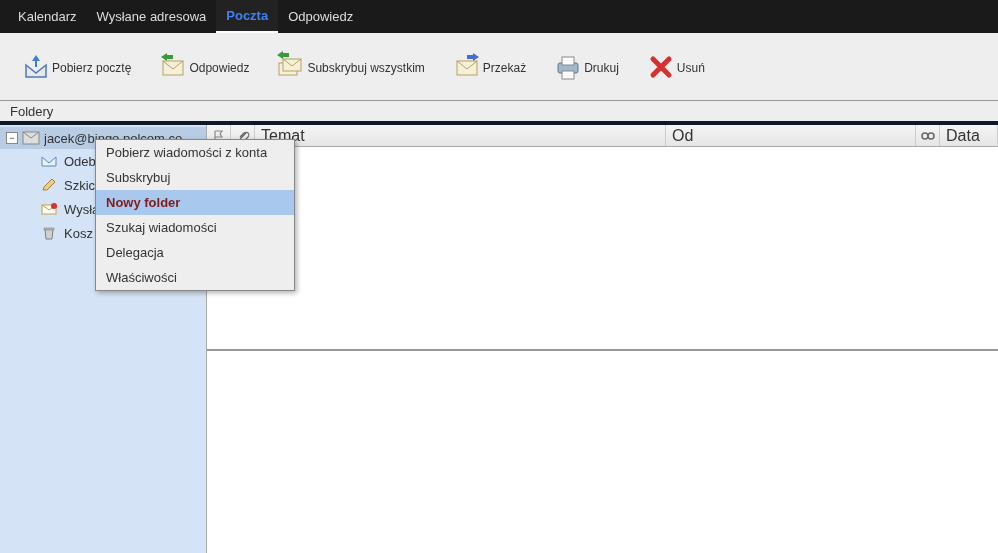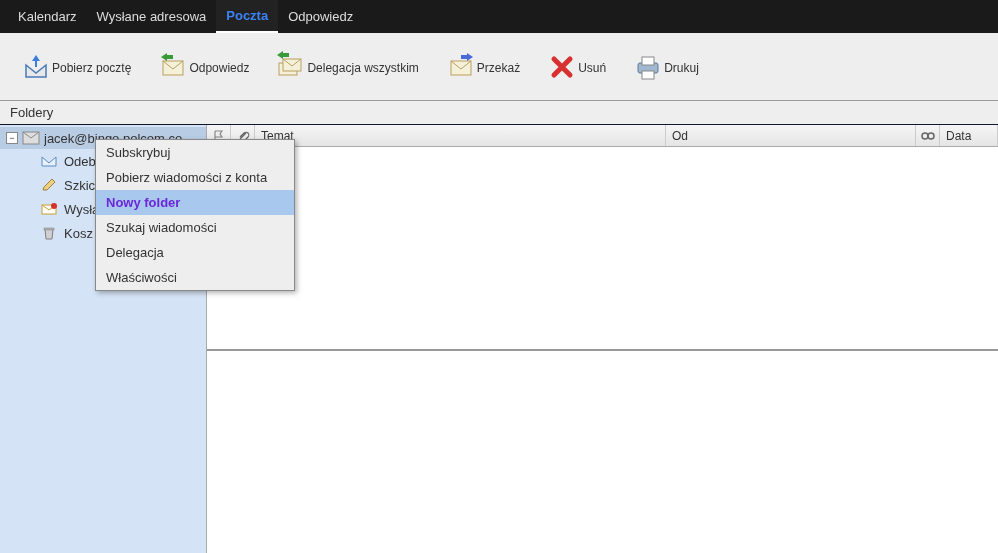--- a/index.html
+++ b/index.html
@@ -7,47 +7,47 @@
     
     .top-nav { background: #1a1a1a; height: 33px; display: flex; align-items: center; padding: 0 8px; color: #ddd; }
     .top-nav-item { padding: 8px 10px; cursor: pointer; font-size: 13px; }
     .top-nav-item.active { color: #3b82f6; font-weight: bold; background: #222; border-bottom: 2px solid #fff; }
     
     .toolbar { background: #eee; border-bottom: 1px solid #999; height: 68px; display: flex; align-items: center; padding: 4px 10px; gap: 6px; }
     .tool-btn { display: flex; flex-direction: row; align-items: center; justify-content: center; padding: 4px 10px; cursor: pointer; border-radius: 3px; }
     .tool-icon { width: 32px; height: 32px; display: flex; align-items: center; justify-content: center; }
     .tool-label { font-size: 12px; color: #333; margin-top: 2px; }
     
-    .panel-header { background: #eee; border-bottom: 1px solid #0f172a; padding: 4px 10px; font-size: 13px; color: #333; height: 24px; display: flex; align-items: center; }
+    .panel-header { background: #eee; border-bottom: 4px solid #0f172a; padding: 4px 10px; font-size: 13px; color: #333; height: 24px; display: flex; align-items: center; }
     
     .content { display: flex; height: calc(100% - 33px - 68px - 24px); }
     
     .sidebar { width: 207px; background: #d4e3f5; border-right: 1px solid #aaa; position: relative; }
     .tree-root { padding: 2px 0; }
     .tree-node { display: flex; align-items: center; padding: 3px 6px; cursor: pointer; font-size: 13px; }
     .tree-node.root { background: #b8cce4; color: #333; }
     .tree-node .toggle { width: 12px; height: 12px; border: 1px solid #888; background: #fff; display: flex; align-items: center; justify-content: center; font-size: 9px; margin-right: 4px; line-height: 1; }
     .tree-node .node-icon { width: 18px; height: 16px; margin-right: 4px; display: flex; align-items: center; justify-content: center; }
     .tree-children { padding-left: 34px; }
     .tree-child { display: flex; align-items: center; padding: 4px 6px; cursor: pointer; font-size: 13px; color: #333; }
     .tree-child .child-icon { width: 18px; height: 16px; margin-right: 6px; display: flex; align-items: center; justify-content: center; }
     
     .main { flex: 1; display: flex; flex-direction: column; background: #fff; }
     .col-headers { display: flex; height: 22px; background: linear-gradient(#f5f5f5, #e5e5e5); border-bottom: 1px solid #aaa; }
-    .col-h { border-right: 1px solid #ccc; padding: 3px 6px; font-size: 12px; color: #333; display: flex; align-items: center; }
+    .col-h { border-right: 1px solid #ccc; padding: 3px 6px; font-size: 16px; color: #333; display: flex; align-items: center; }
     .col-h.icon-col { width: 24px; justify-content: center; padding: 0; }
     .subject-col { flex: 1; }
     .from-col { width: 250px; }
     .date-col { width: 58px; text-align: right; }
     .msg-list { flex: 1; background: #fff; min-height: 180px; }
     .preview-pane { flex: 1; border-top: 2px solid #999; background: #fff; }
     
     .context-menu { position: absolute; top: 14px; left: 95px; width: 200px; background: #eee; border: 1px solid #888; box-shadow: 2px 2px 5px rgba(0,0,0,0.3); z-index: 100; }
     .ctx-item { padding: 5px 10px; font-size: 13px; color: #333; cursor: pointer; }
-    .ctx-item.highlighted { background: #a8c8ed; color: #6d28d9; font-weight: bold;}
+    .ctx-item.highlighted { background: #a8c8ed; color: #7f1d1d; font-weight: bold;}
   </style>
 </head>
 <body>
 
 <div class="top-nav">
   <div class="top-nav-item">Kalendarz</div>
   <div class="top-nav-item">Wysłane adresowa</div>
   <div class="top-nav-item active">Poczta</div>
   <div class="top-nav-item">Odpowiedz</div>
 </div>
@@ -74,49 +74,49 @@
   </div>
   <div class="tool-btn">
     <span class="tool-icon">
       <svg width="32" height="32" viewBox="0 0 32 32">
           <rect x="4" y="12" width="18" height="12" fill="#f5f0d8" stroke="#b8a060" stroke-width="1"></rect>
           <rect x="8" y="8" width="18" height="12" fill="#f5f0d8" stroke="#b8a060" stroke-width="1"></rect>
           <path d="M8 8 L17 15 L26 8" fill="none" stroke="#b8a060" stroke-width="1"></path>
           <path d="M2 4 L8 0 L8 2 L14 2 L14 6 L8 6 L8 8 Z" fill="#3a9a3a"></path>
         </svg>
     </span>
-    <span class="tool-label">Delegacja wszystkim</span>
+    <span class="tool-label">Subskrybuj wszystkim</span>
   </div>
   <div class="tool-btn">
     <span class="tool-icon">
       <svg width="32" height="32" viewBox="0 0 32 32">
           <rect x="6" y="10" width="20" height="14" fill="#f5f0d8" stroke="#b8a060" stroke-width="1"></rect>
           <path d="M6 10 L16 18 L26 10" fill="none" stroke="#b8a060" stroke-width="1"></path>
           <path d="M28 6 L22 2 L22 4 L16 4 L16 8 L22 8 L22 10 Z" fill="#4a6ad8"></path>
         </svg>
     </span>
     <span class="tool-label">Przekaż</span>
   </div>
   <div class="tool-btn">
     <span class="tool-icon">
       <svg width="32" height="32" viewBox="0 0 32 32">
-          <path d="M8 8 L24 24 M24 8 L8 24" stroke="#d83030" stroke-width="5" stroke-linecap="round"></path>
-        </svg>
-    </span>
-    <span class="tool-label">Usuń</span>
-  </div>
-  <div class="tool-btn">
-    <span class="tool-icon">
-      <svg width="32" height="32" viewBox="0 0 32 32">
           <rect x="6" y="12" width="20" height="10" rx="2" fill="#a0b8d0" stroke="#607890" stroke-width="1"></rect>
           <rect x="10" y="6" width="12" height="8" fill="#fff" stroke="#888" stroke-width="1"></rect>
           <rect x="10" y="20" width="12" height="8" fill="#fff" stroke="#888" stroke-width="1"></rect>
         </svg>
     </span>
     <span class="tool-label">Drukuj</span>
+  </div>
+  <div class="tool-btn">
+    <span class="tool-icon">
+      <svg width="32" height="32" viewBox="0 0 32 32">
+          <path d="M8 8 L24 24 M24 8 L8 24" stroke="#d83030" stroke-width="5" stroke-linecap="round"></path>
+        </svg>
+    </span>
+    <span class="tool-label">Usuń</span>
   </div>
 </div>
 
 <div class="panel-header">Foldery</div>
 
 <div class="content">
   <div class="sidebar">
     <div class="tree-root">
       <div class="tree-node root">
         <span class="toggle">−</span>
@@ -161,22 +161,22 @@
                 <path d="M5 3 L13 3 L12 13 L6 13 Z" fill="#d0d0d0" stroke="#808080" stroke-width="1"></path>
                 <rect x="4" y="2" width="10" height="2" fill="#b0b0b0" stroke="#808080" stroke-width="0.5"></rect>
               </svg>
           </span>
           <span>Kosz</span>
         </div>
       </div>
     </div>
 
     <div class="context-menu">
+      <div class="ctx-item">Pobierz wiadomości z konta</div>
       <div class="ctx-item">Subskrybuj</div>
-      <div class="ctx-item">Pobierz wiadomości z konta</div>
       <div class="ctx-item highlighted">Nowy folder</div>
       <div class="ctx-item">Szukaj wiadomości</div>
       <div class="ctx-item">Delegacja</div>
       <div class="ctx-item">Właściwości</div>
     </div>
   </div>
 
   <div class="main">
     <div class="col-headers">
       <div class="col-h icon-col">

